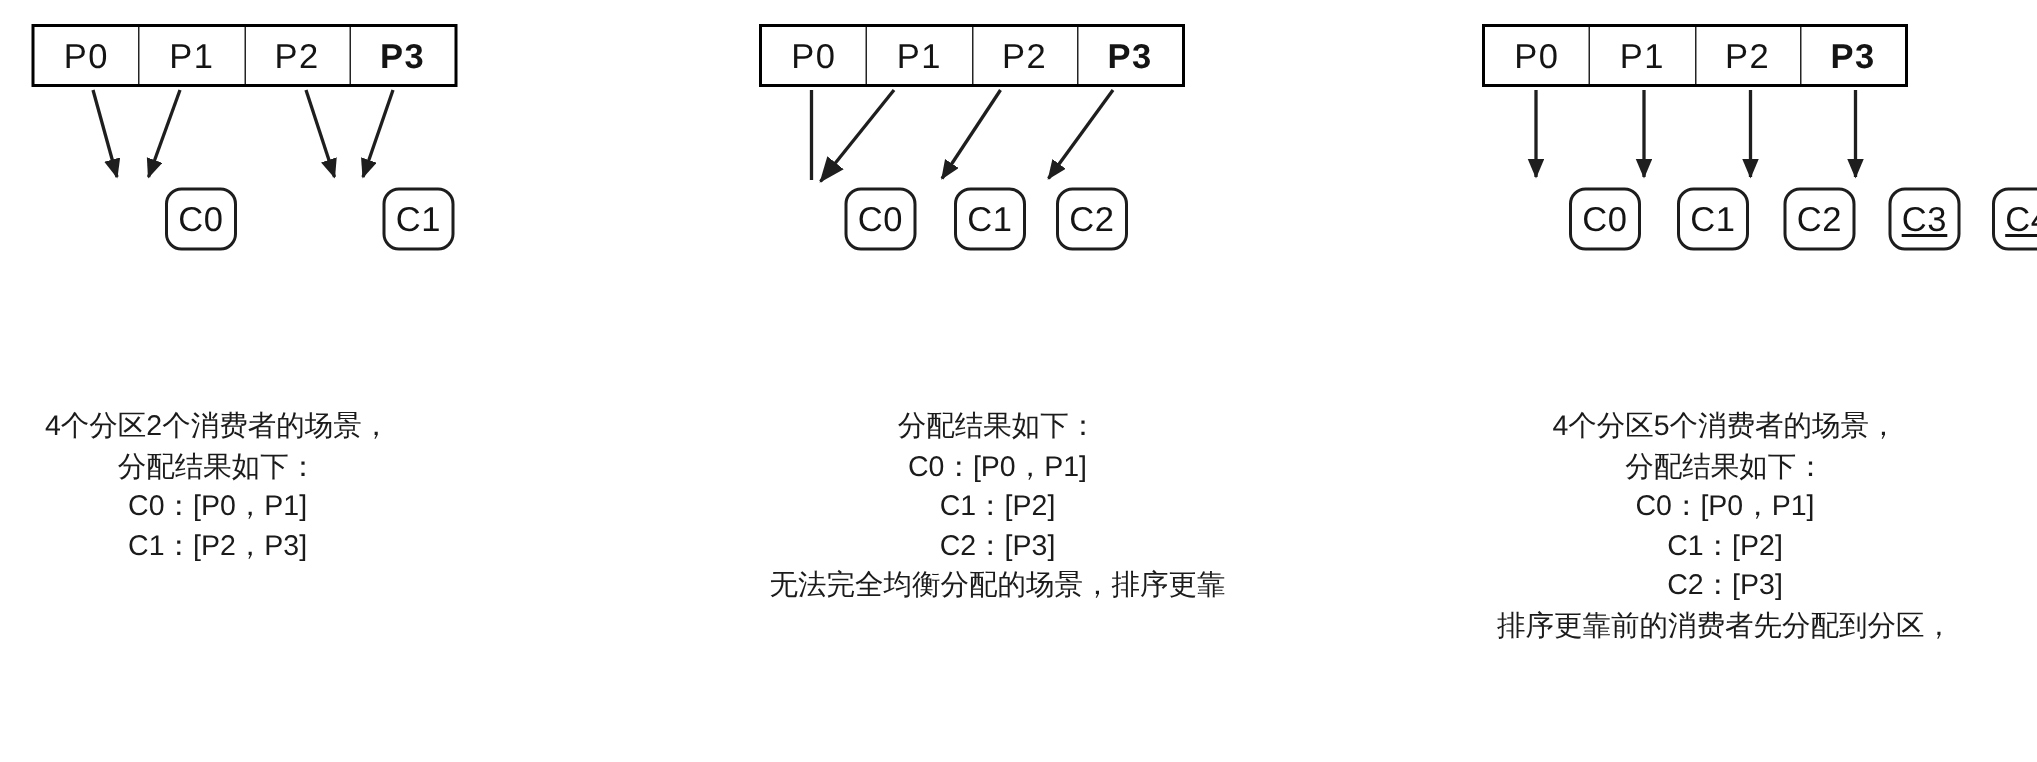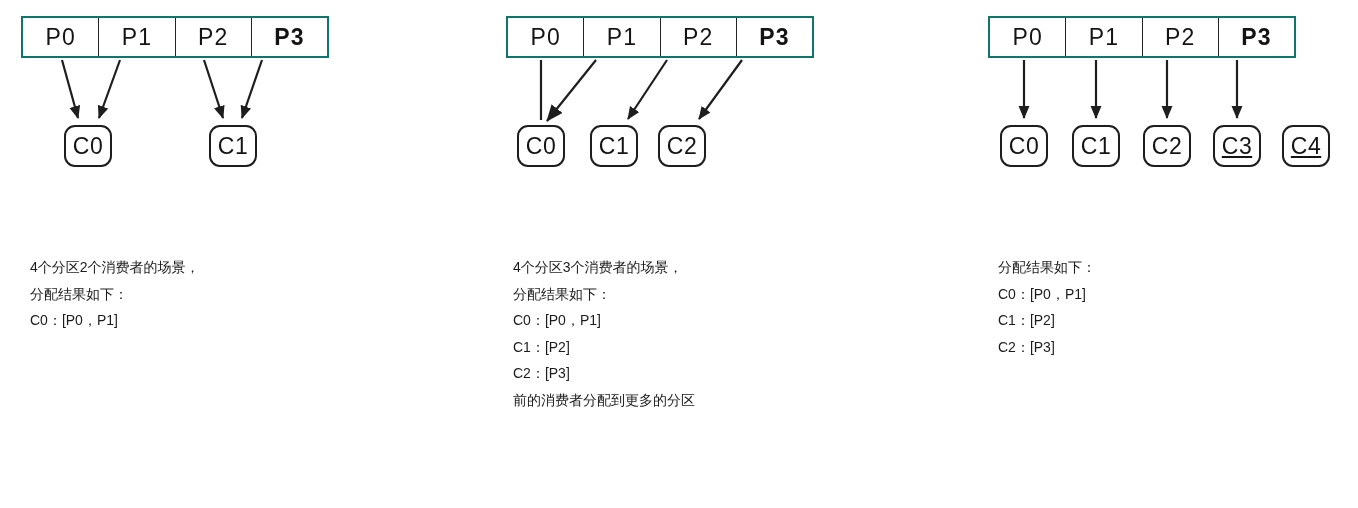--- a/index.html
+++ b/index.html
@@ -22,24 +22,24 @@
     height:480px;
   }
   .panel-1{left:20px;}
   .panel-2{left:505px;}
   .panel-3{left:987px;}
 
   .partition-row{
     position:absolute;
     left:1px;
     top:0;
-    width:308px;
+    width:284px;
     height:42px;
     display:flex;
-    border:2px solid #0f766e;
+    border:2px solid #000000;
     box-sizing:border-box;
     background:#ffffff;
     justify-content:space-between;
   }
   .partition-cell{
     flex:1;
     display:flex;
     align-items:center;
     justify-content:center;
     border-right:1.6px solid #242424;
@@ -63,30 +63,32 @@
     border:2.5px solid #1d1d1d;
     border-radius:11px;
     box-sizing:border-box;
     display:flex;
     align-items:center;
     justify-content:center;
     font-size:23px;
     letter-spacing:0.5px;
     color:#141414;
     background:#ffffff;
+    margin-left:46px;
   }
   .consumer-top{top:109px;}
 
   .caption{
     position:absolute;
-    top:238px;
-    font-size:14px;
+    top:256px;
+    font-size:19px;
     line-height:26.5px;
     color:#1b1b1b;
     white-space:nowrap;
+    text-align:center;
   }
   .caption-1{left:10px;}
   .caption-2{left:8px;}
   .caption-3{left:11px;}
 </style>
 </head>
 <body>
 
 <div class="canvas">
 
@@ -110,20 +112,21 @@
       <line x1="242" y1="44" x2="222" y2="102" stroke="#1e1e1e" stroke-width="2.2" marker-end="url(#ah1)"></line>
     </svg>
 
     <div class="consumer-box consumer-top" style="left:44px;">C0</div>
     <div class="consumer-box consumer-top" style="left:189px;">C1</div>
 
     <div class="caption caption-1">
       <div class="caption-line">4个分区2个消费者的场景，</div>
       <div class="caption-line">分配结果如下：</div>
       <div class="caption-line">C0：[P0，P1]</div>
+      <div class="caption-line">C1：[P2，P3]</div>
     </div>
   </section>
 
   <section class="panel panel-2">
     <div class="partition-row">
       <div class="partition-cell">P0</div>
       <div class="partition-cell">P1</div>
       <div class="partition-cell">P2</div>
       <div class="partition-cell">P3</div>
     </div>
@@ -141,26 +144,25 @@
       <line x1="91" y1="44" x2="42" y2="105" stroke="#1e1e1e" stroke-width="2.2" marker-end="url(#ah2big)"></line>
       <line x1="162" y1="44" x2="123" y2="103" stroke="#1e1e1e" stroke-width="2.2" marker-end="url(#ah2)"></line>
       <line x1="237" y1="44" x2="194" y2="103" stroke="#1e1e1e" stroke-width="2.2" marker-end="url(#ah2)"></line>
     </svg>
 
     <div class="consumer-box consumer-top" style="left:12px;">C0</div>
     <div class="consumer-box consumer-top" style="left:85px;">C1</div>
     <div class="consumer-box consumer-top" style="left:153px;">C2</div>
 
     <div class="caption caption-2">
-      <div class="caption-line">4个分区3个消费者的场景，</div>
       <div class="caption-line">分配结果如下：</div>
       <div class="caption-line">C0：[P0，P1]</div>
       <div class="caption-line">C1：[P2]</div>
       <div class="caption-line">C2：[P3]</div>
-      <div class="caption-line">前的消费者分配到更多的分区</div>
+      <div class="caption-line">无法完全均衡分配的场景，排序更靠</div>
     </div>
   </section>
 
   <section class="panel panel-3">
     <div class="partition-row">
       <div class="partition-cell">P0</div>
       <div class="partition-cell">P1</div>
       <div class="partition-cell">P2</div>
       <div class="partition-cell">P3</div>
     </div>
@@ -177,20 +179,22 @@
       <line x1="250" y1="44" x2="250" y2="102" stroke="#1e1e1e" stroke-width="2.2" marker-end="url(#ah3)"></line>
     </svg>
 
     <div class="consumer-box consumer-top" style="left:13px;">C0</div>
     <div class="consumer-box consumer-top" style="left:85px;">C1</div>
     <div class="consumer-box consumer-top" style="left:156px;">C2</div>
     <div class="consumer-box consumer-top" style="left:226px;text-decoration:underline;">C3</div>
     <div class="consumer-box consumer-top" style="left:295px;text-decoration:underline;">C4</div>
 
     <div class="caption caption-3">
+      <div class="caption-line">4个分区5个消费者的场景，</div>
       <div class="caption-line">分配结果如下：</div>
       <div class="caption-line">C0：[P0，P1]</div>
       <div class="caption-line">C1：[P2]</div>
       <div class="caption-line">C2：[P3]</div>
+      <div class="caption-line">排序更靠前的消费者先分配到分区，</div>
     </div>
   </section>
 
 </div>
 
 </body></html>

